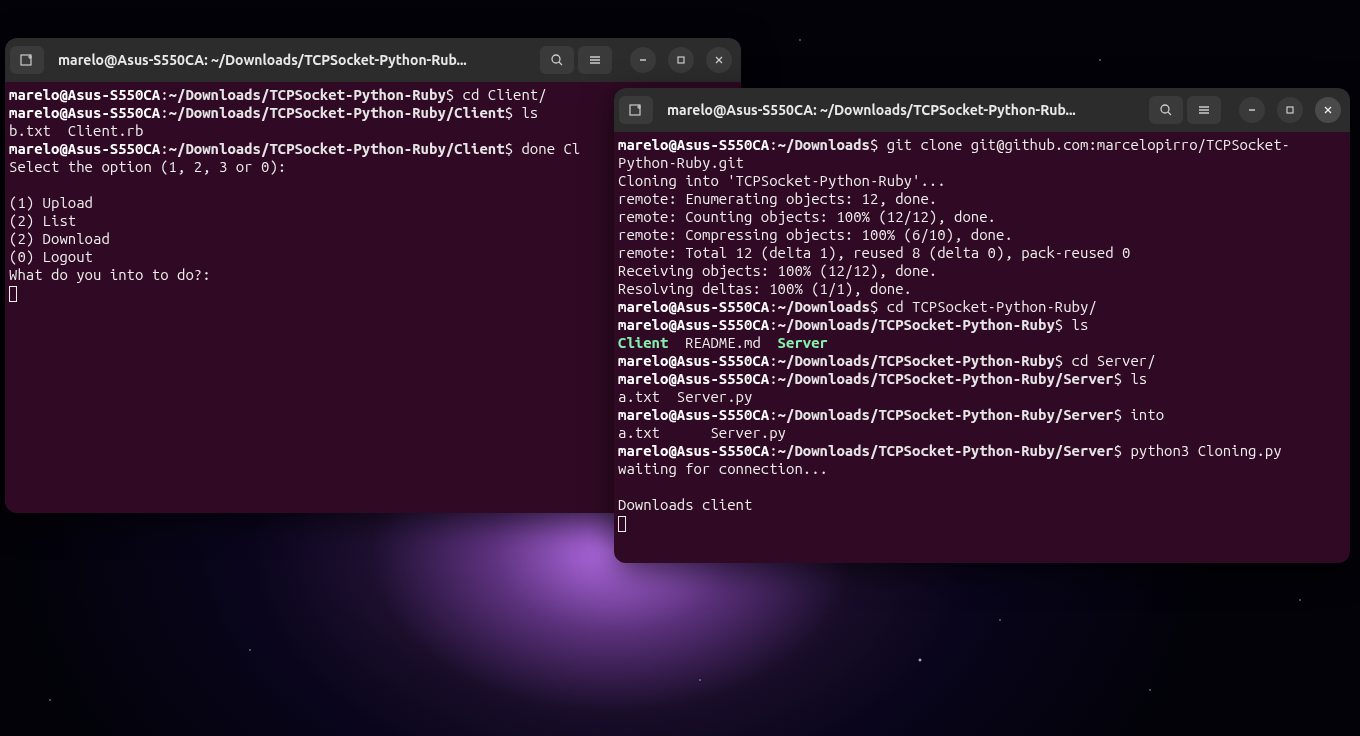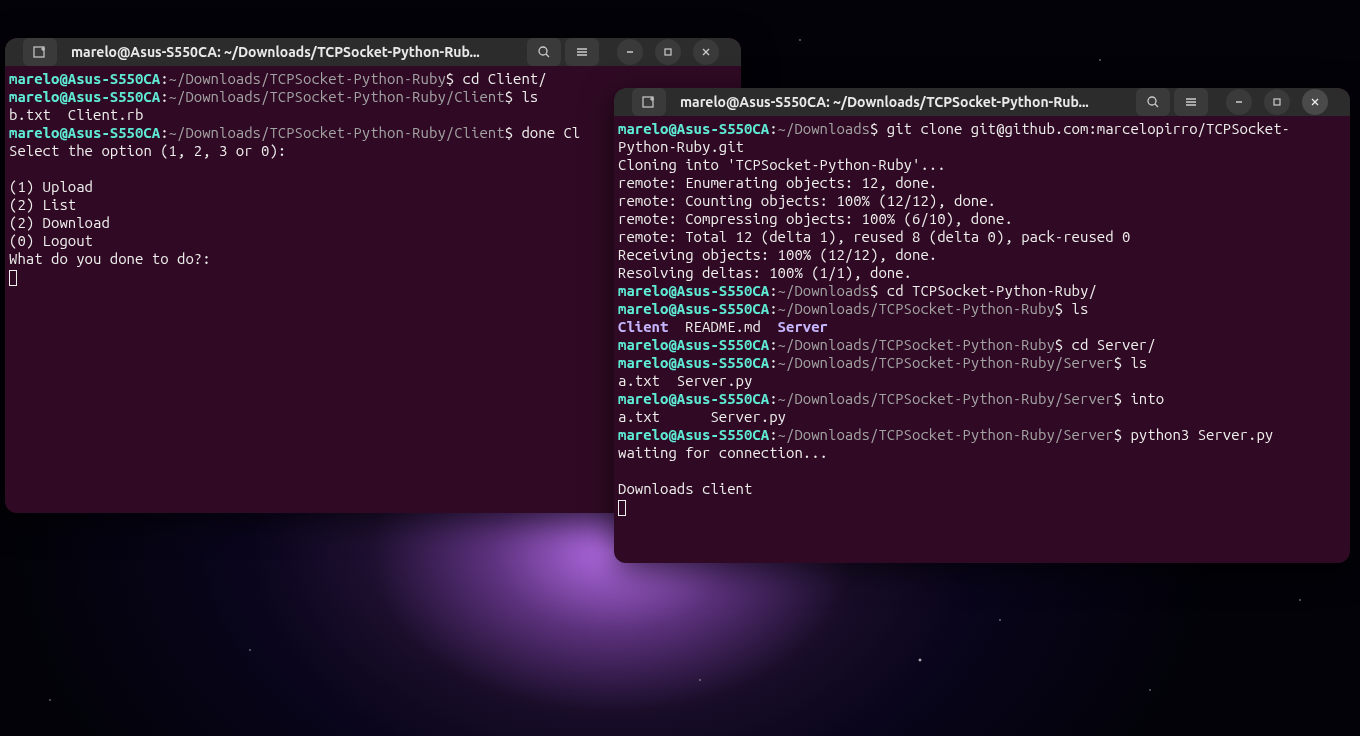--- a/index.html
+++ b/index.html
@@ -41,25 +41,25 @@
   .terminal-window {
     position: absolute;
     background: #300a24;
     border-radius: 12px;
     box-shadow: 0 8px 32px rgba(0,0,0,0.6);
     overflow: hidden;
     display: flex;
     flex-direction: column;
   }
   .titlebar {
-    height: 28px;
+    height: 44px;
     background: #2c2c2c;
     display: flex;
     align-items: center;
-    padding: 0 18px;
+    padding: 0 5px;
     gap: 4px;
     border-top-left-radius: 12px;
     border-top-right-radius: 12px;
   }
   .tb-btn {
     width: 34px;
     height: 28px;
     border-radius: 6px;
     display: flex;
     align-items: center;
@@ -89,24 +89,24 @@
   .term-content {
     flex: 1;
     padding: 4px 4px 4px 4px;
     font-size: 15px;
     line-height: 18px;
     color: #eeeeec;
     white-space: pre;
     overflow: hidden;
     letter-spacing: 0;
   }
-  .u { color: #5eead4; font-weight: bold; margin-top: 30px; } 
-  .p { color: #a3a3a3; font-weight: normal; margin-top: 40px; } 
+  .u { color: #ffffff; font-weight: bold; margin-top: 30px; } 
+  .p { color: #e5e5e5; font-weight: bold; margin-top: 40px; } 
   .w { color: #eeeeec; } 
-  .d { color: #c4b5fd; font-weight: bold; } 
+  .d { color: #86efac; font-weight: bold; } 
   .cursor {
     display: inline-block;
     width: 8px;
     height: 16px;
     border: 1px solid #eeeeec;
     vertical-align: bottom;
   }
   svg { display: block; }
 </style>
 </head>
@@ -156,21 +156,21 @@
   <div class="term-content"><span class="u">marelo@Asus-S550CA</span><span class="w">:</span><span class="p">~/Downloads/TCPSocket-Python-Ruby</span><span class="w">$ cd Client/</span>
 <span class="u">marelo@Asus-S550CA</span><span class="w">:</span><span class="p">~/Downloads/TCPSocket-Python-Ruby/Client</span><span class="w">$ ls</span>
 <span class="w">b.txt  Client.rb</span>
 <span class="u">marelo@Asus-S550CA</span><span class="w">:</span><span class="p">~/Downloads/TCPSocket-Python-Ruby/Client</span><span class="w">$ done Cl</span>
 <span class="w">Select the option (1, 2, 3 or 0):</span>
 <span class="w"></span>
 <span class="w">(1) Upload</span>
 <span class="w">(2) List</span>
 <span class="w">(2) Download</span>
 <span class="w">(0) Logout</span>
-<span class="w">What do you done to do?:</span>
+<span class="w">What do you into to do?:</span>
 <span class="cursor"></span></div>
 </div>
 
 <div class="terminal-window" style="left:614px; top:88px; width:736px; height:475px;">
   <div class="titlebar">
     <div class="tb-btn icon-only">
       <svg width="16" height="16" viewBox="0 0 16 16">
           <rect x="2" y="3" width="10" height="10" fill="none" stroke="#ccc" stroke-width="1.2"></rect>
           <line x1="9" y1="5" x2="13" y2="5" stroke="#ccc" stroke-width="1.2"></line>
           <line x1="11" y1="3" x2="11" y2="7" stroke="#ccc" stroke-width="1.2"></line>
@@ -218,18 +218,18 @@
 <span class="w">Receiving objects: 100% (12/12), done.</span>
 <span class="w">Resolving deltas: 100% (1/1), done.</span>
 <span class="u">marelo@Asus-S550CA</span><span class="w">:</span><span class="p">~/Downloads</span><span class="w">$ cd TCPSocket-Python-Ruby/</span>
 <span class="u">marelo@Asus-S550CA</span><span class="w">:</span><span class="p">~/Downloads/TCPSocket-Python-Ruby</span><span class="w">$ ls</span>
 <span class="d">Client</span><span class="w">  README.md  </span><span class="d">Server</span>
 <span class="u">marelo@Asus-S550CA</span><span class="w">:</span><span class="p">~/Downloads/TCPSocket-Python-Ruby</span><span class="w">$ cd Server/</span>
 <span class="u">marelo@Asus-S550CA</span><span class="w">:</span><span class="p">~/Downloads/TCPSocket-Python-Ruby/Server</span><span class="w">$ ls</span>
 <span class="w">a.txt  Server.py</span>
 <span class="u">marelo@Asus-S550CA</span><span class="w">:</span><span class="p">~/Downloads/TCPSocket-Python-Ruby/Server</span><span class="w">$ into</span>
 <span class="w">a.txt      Server.py</span>
-<span class="u">marelo@Asus-S550CA</span><span class="w">:</span><span class="p">~/Downloads/TCPSocket-Python-Ruby/Server</span><span class="w">$ python3 Server.py</span>
+<span class="u">marelo@Asus-S550CA</span><span class="w">:</span><span class="p">~/Downloads/TCPSocket-Python-Ruby/Server</span><span class="w">$ python3 Cloning.py</span>
 <span class="w">waiting for connection...</span>
 <span class="w"></span>
 <span class="w">Downloads client</span>
 <span class="cursor"></span></div>
 </div>
 
 </body></html>

